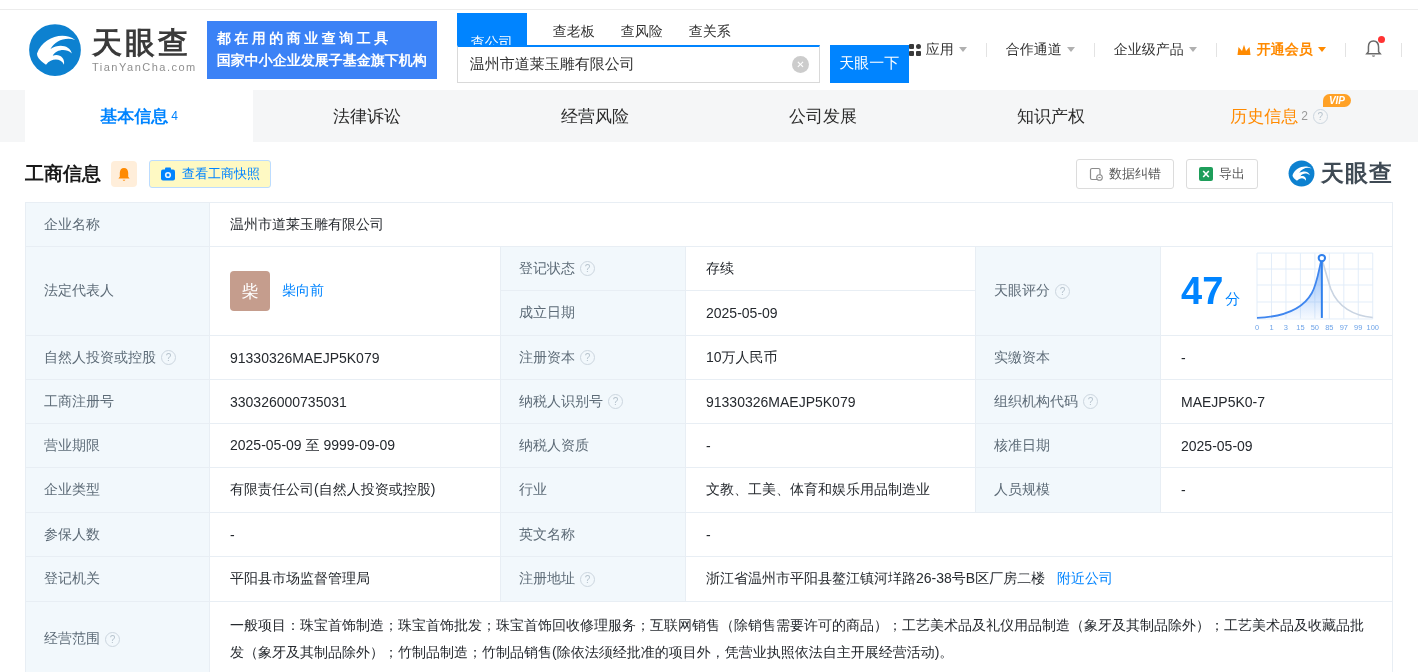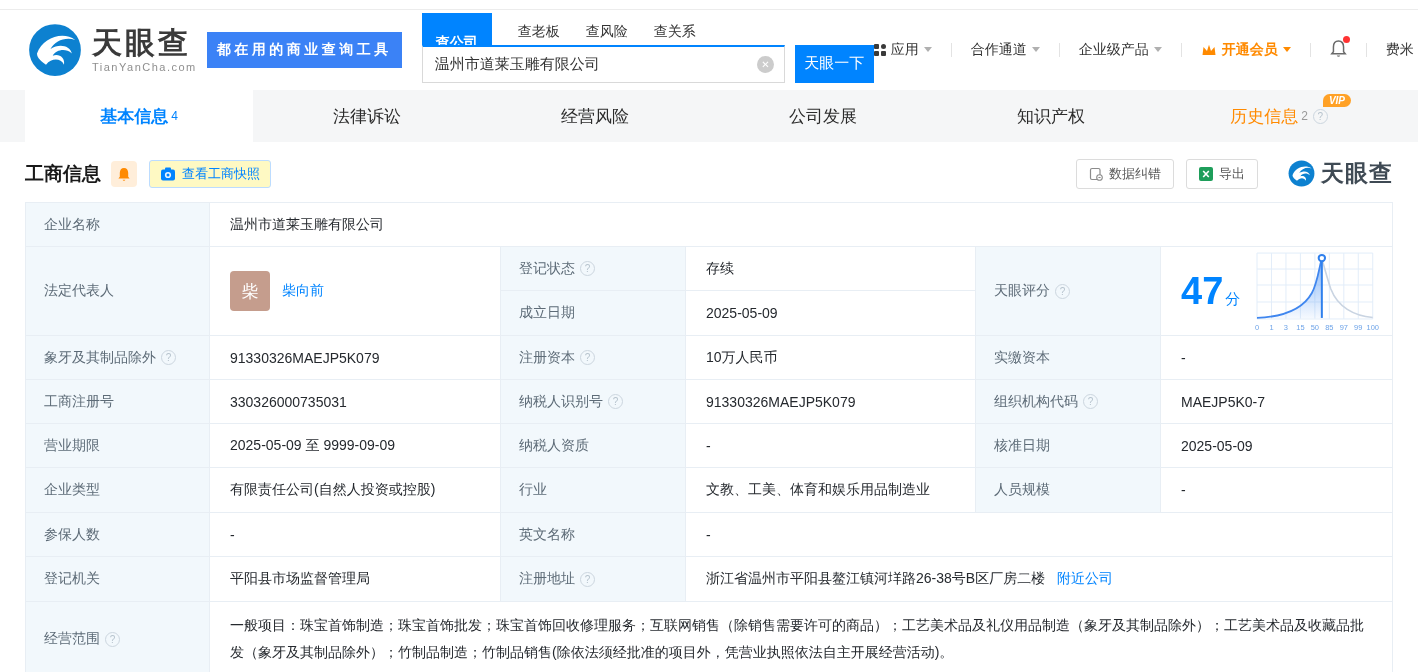--- a/index.html
+++ b/index.html
@@ -12,21 +12,21 @@
   .logo { display:flex; align-items:center; gap:10px; }
   .logo-txt .brand { font-size:30px; font-weight:bold; color:#3a3a3a; letter-spacing:3px; line-height:1; }
   .logo-txt .domain { font-size:11px; color:#8f8f8f; letter-spacing:1.5px; margin-top:3px; }
   .slogan { background:#3b82f6; color:#fff; font-size:14px; font-weight:bold; line-height:1.55;
     padding:7px 10px; margin-left:10px; white-space:nowrap; }
   .slogan .l1 { letter-spacing:3.5px; }
 
   .search { margin-left:20px; width:452px; }
   .search-tabs { display:flex; align-items:flex-end; gap:26px; height:27px; }
   .search-tab { font-size:14px; color:#333; height:27px; line-height:27px; cursor:pointer; }
-  .search-tab.active { background:#0084ff; color:#fff; padding:16px 14px; font-weight:bold; }
+  .search-tab.active { background:#0084ff; color:#fff; padding:16px 14px; font-weight:normal; }
   .search-row { display:flex; }
   .search-box { width:368px; height:38px; border:1px solid #d9d9d9; border-top:2px solid #0084ff;
     display:flex; align-items:center; }
   .search-box input { flex:1; border:none; outline:none; font-size:15px; color:#333; padding:0 8px 0 12px;
     font-family:inherit; background:transparent; }
   .clear-ic { width:17px; height:17px; border-radius:50%; background:#ccc; color:#fff; font-size:10px;
     display:flex; align-items:center; justify-content:center; margin-right:10px; cursor:pointer; }
   .clear-ic::after { content:"✕"; }
   .search-btn { width:80px; height:38px; background:#0084ff; color:#fff; font-size:15px; border:none;
     margin-left:10px; cursor:pointer; font-family:inherit; }
@@ -100,20 +100,21 @@
       <circle cx="24" cy="24" r="23" fill="#0d81d0"></circle>
       <path d="M8 27 C13 13 31 7 42 15 C33 12 24 16 20 23 C28 18 37 20 39 27 C33 22 25 24 22 29 C28 27 33 31 32 37 C29 31 21 31 16 37 C12 34 8 31 8 27 Z" fill="#fff"></path>
     </svg>
     <div class="logo-txt">
       <div class="brand">天眼查</div>
       <div class="domain">TianYanCha.com</div>
     </div>
   </div>
   <div class="slogan">
     <div class="l1">都在用的商业查询工具</div>
+    <div class="l2">国家中小企业发展子基金旗下机构</div>
   </div>
 
   <div class="search">
     <div class="search-tabs">
       <div class="search-tab active">查公司</div>
       <div class="search-tab">查老板</div>
       <div class="search-tab">查风险</div>
       <div class="search-tab">查关系</div>
     </div>
     <div class="search-row">
@@ -332,21 +333,21 @@
     <td class="lbl">
           <span class="lab-in">
             <span>成立日期</span>
           </span>
         </td>
     <td class="val">2025-05-09</td>
   </tr>
   <tr class="h44">
     <td class="lbl">
           <span class="lab-in">
-            <span>象牙及其制品除外</span>
+            <span>自然人投资或控股</span>
             <span class="help"></span>
           </span>
         </td>
     <td class="val">91330326MAEJP5K079</td>
     <td class="lbl">
           <span class="lab-in">
             <span>注册资本</span>
             <span class="help"></span>
           </span>
         </td>

